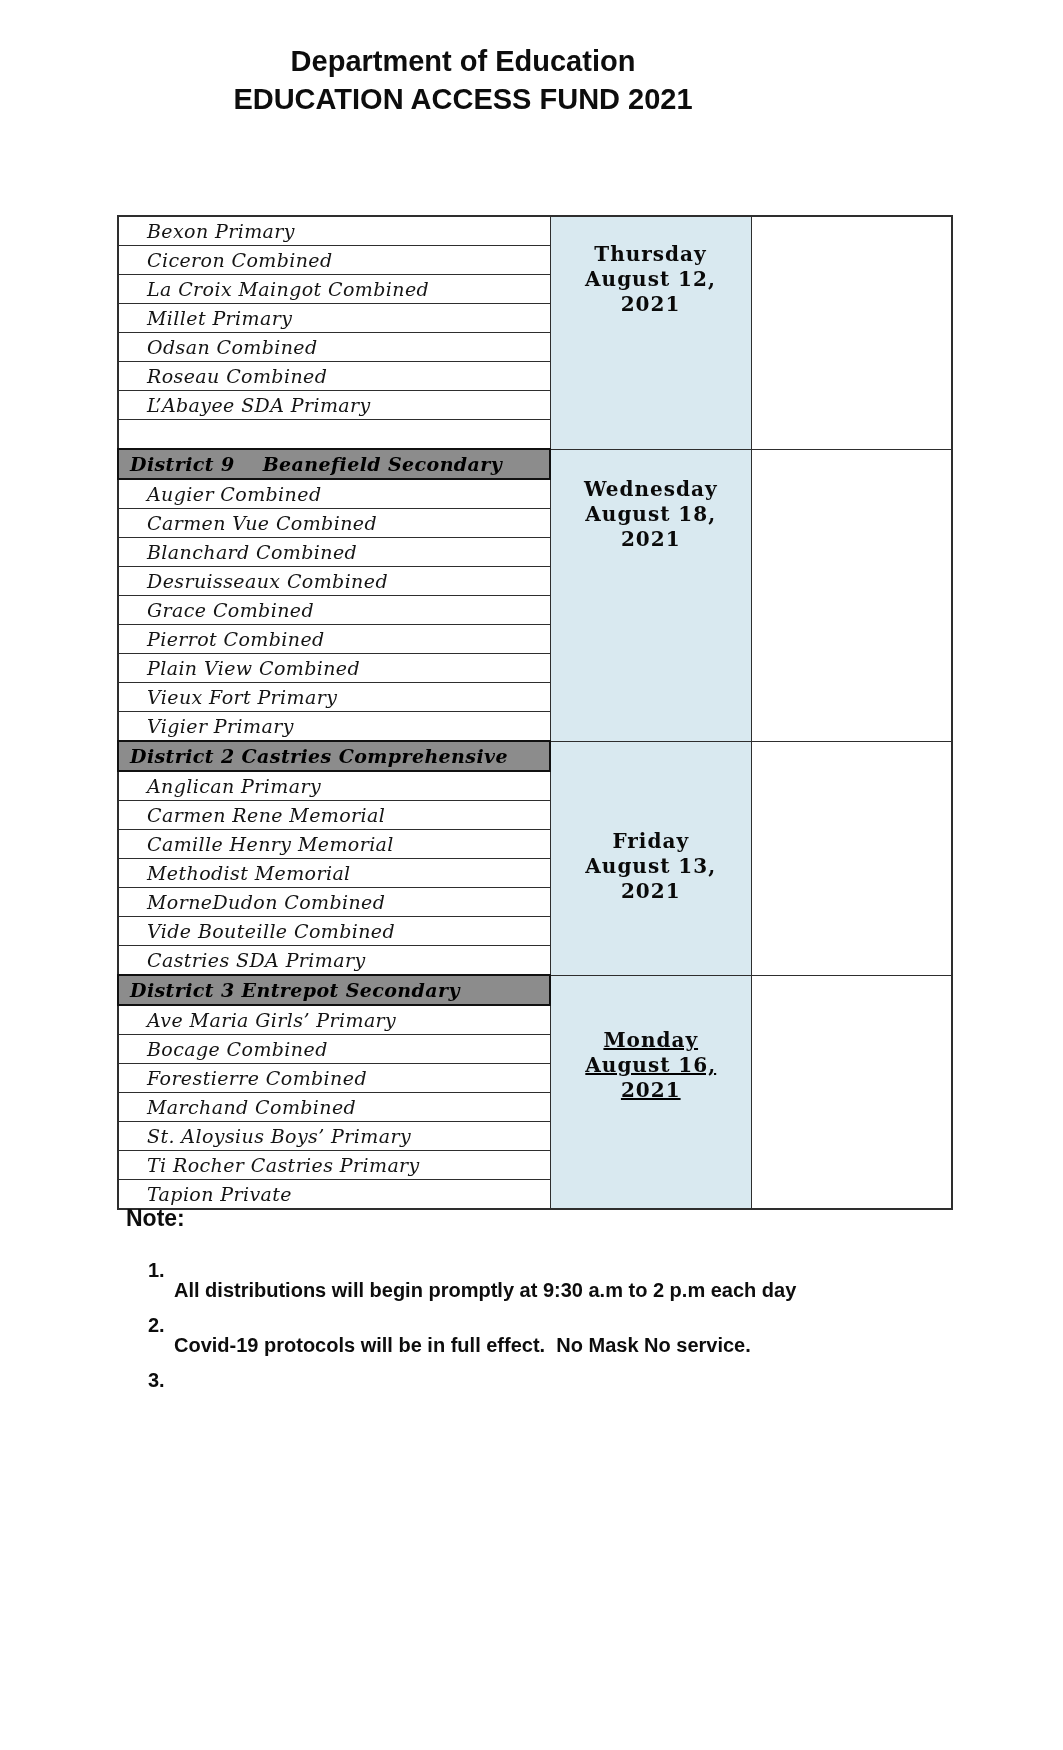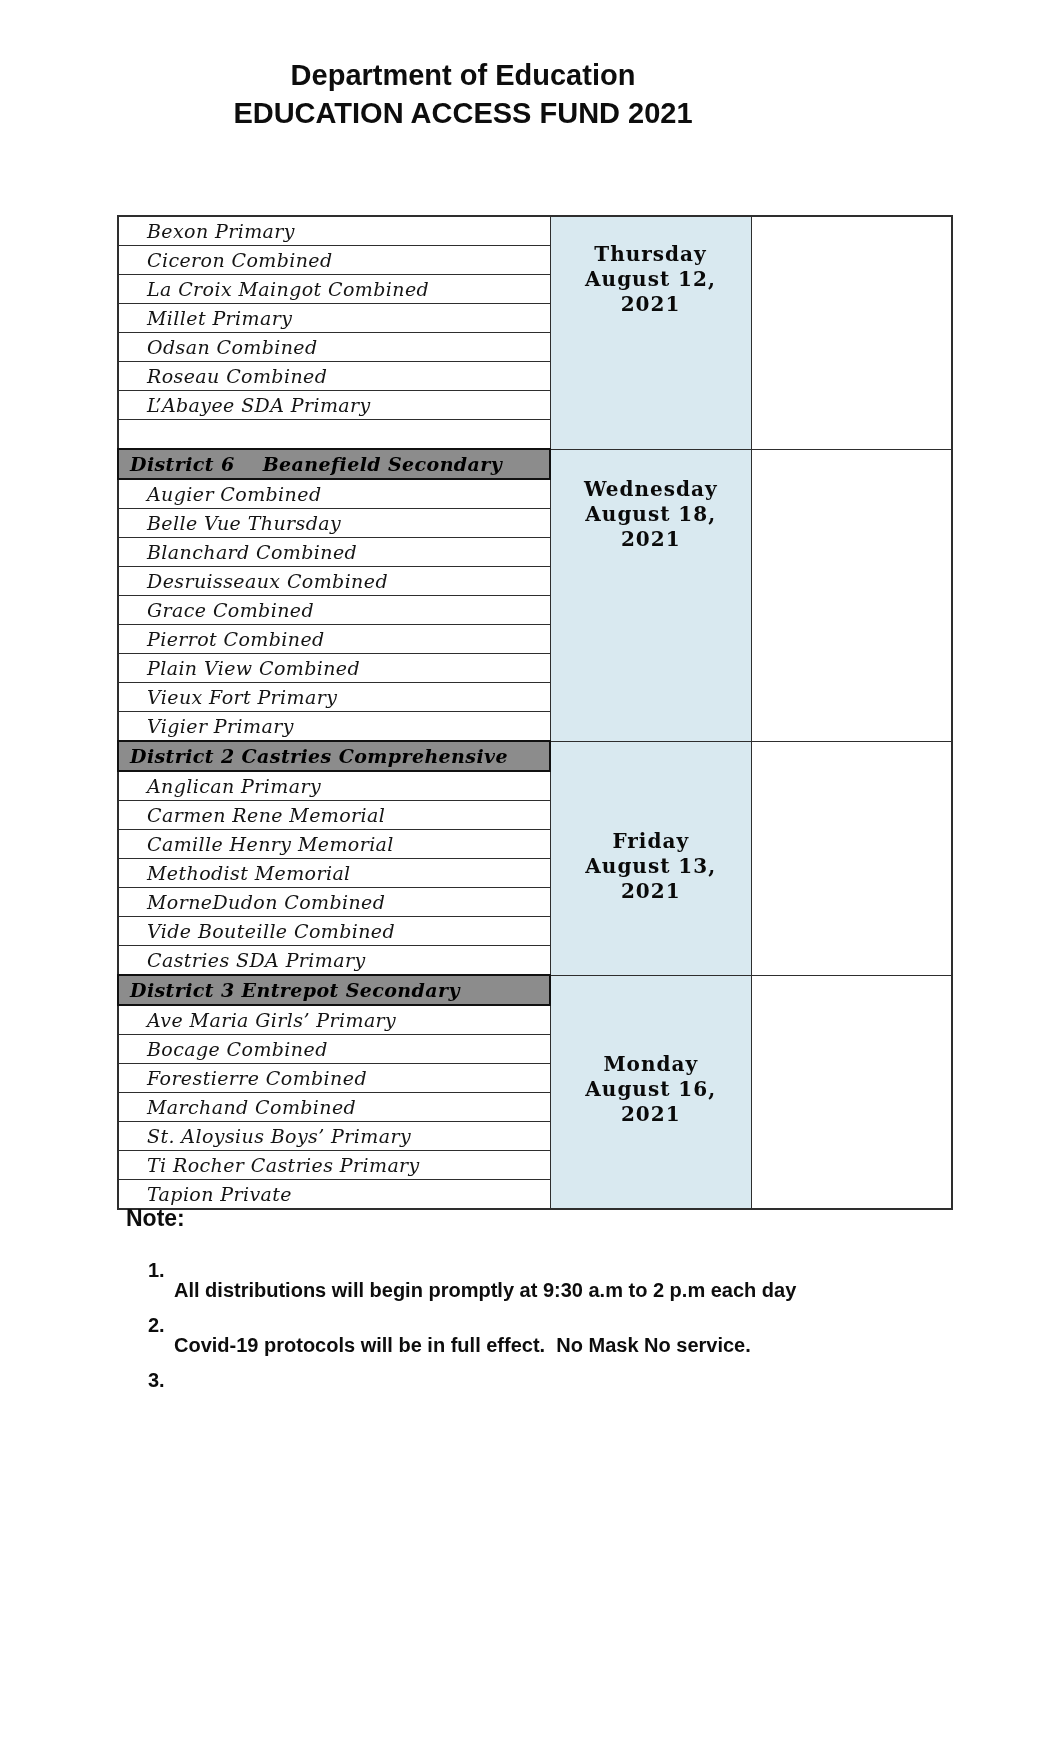--- a/index.html
+++ b/index.html
@@ -10,21 +10,21 @@
     background: #ffffff;
     overflow: hidden;
     font-family: "Liberation Sans", sans-serif;
     color: #000;
   }
 
   
   .title-block {
     position: absolute;
     left: 117px;
-    top: 56px;
+    top: 42px;
     width: 692px;
     text-align: center;
   }
   .title-line {
     font-family: "Liberation Sans", sans-serif;
     font-weight: bold;
     font-size: 29px;
     line-height: 38px;
     color: #0d0d0d;
   }
@@ -86,21 +86,21 @@
     font-family: "DejaVu Serif", serif;
     font-weight: bold;
     font-size: 20px;
     line-height: 25px;
     letter-spacing: 1px;
     color: #0a0a0a;
   }
   td.date-cell.sec-0 { padding-top: 25px; }
   td.date-cell.sec-1 { padding-top: 27px; }
   td.date-cell.sec-2 { padding-top: 87px; margin-left: 40px; }
-  td.date-cell.sec-3 { padding-top: 76px; }
+  td.date-cell.sec-3 { padding-top: 52px; text-decoration: underline; }
   td.blank-cell { background: #ffffff; }
 
   
   .notes-block {
     position: absolute;
     left: 126px;
     top: 1205px;
     width: 760px;
   }
   .note-heading {
@@ -165,33 +165,33 @@
         <tr>
           <td class="cell school-cell"><span class="row-label">Roseau Combined</span></td>
         </tr>
         <tr>
           <td class="cell school-cell"><span class="row-label">L’Abayee SDA Primary</span></td>
         </tr>
         <tr>
           <td class="cell school-cell"><span class="row-label"></span></td>
         </tr>
         <tr>
-          <td class="cell district-cell"><span class="row-label">District 6    Beanefield Secondary</span></td>
+          <td class="cell district-cell"><span class="row-label">District 9    Beanefield Secondary</span></td>
           <td rowspan="10" class="cell date-cell sec-1">
             <div class="date-line">Wednesday</div>
             <div class="date-line">August 18,</div>
             <div class="date-line">2021</div>
           </td>
           <td rowspan="10" class="cell blank-cell"></td>
         </tr>
         <tr>
           <td class="cell school-cell"><span class="row-label">Augier Combined</span></td>
         </tr>
         <tr>
-          <td class="cell school-cell"><span class="row-label">Belle Vue Thursday</span></td>
+          <td class="cell school-cell"><span class="row-label">Carmen Vue Combined</span></td>
         </tr>
         <tr>
           <td class="cell school-cell"><span class="row-label">Blanchard Combined</span></td>
         </tr>
         <tr>
           <td class="cell school-cell"><span class="row-label">Desruisseaux Combined</span></td>
         </tr>
         <tr>
           <td class="cell school-cell"><span class="row-label">Grace Combined</span></td>
         </tr>

